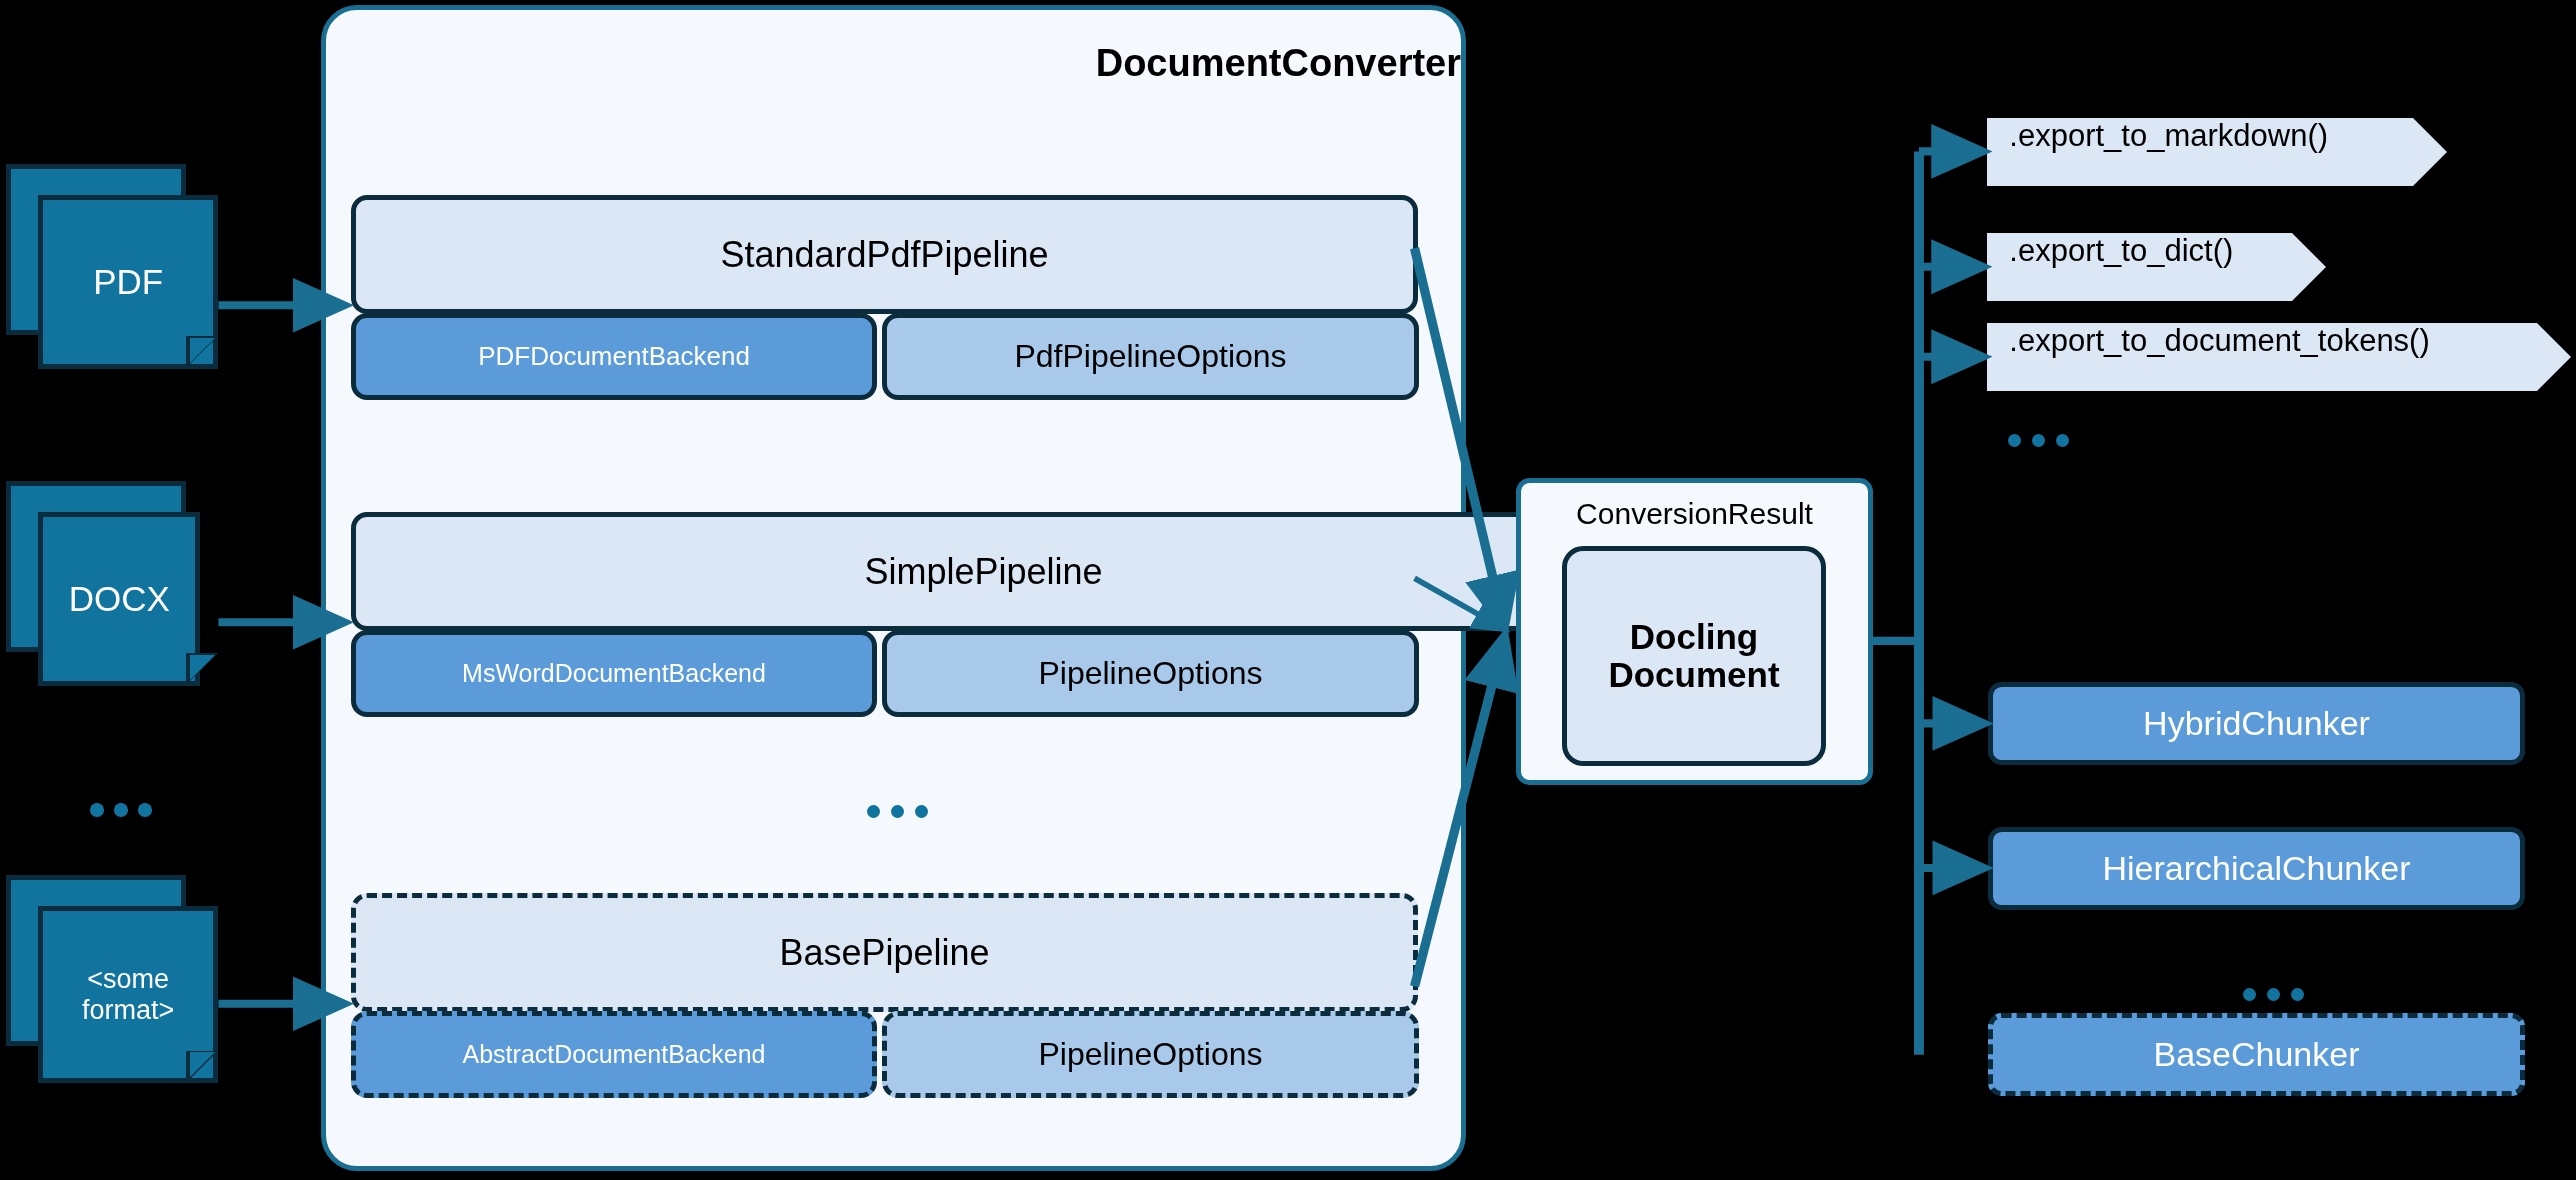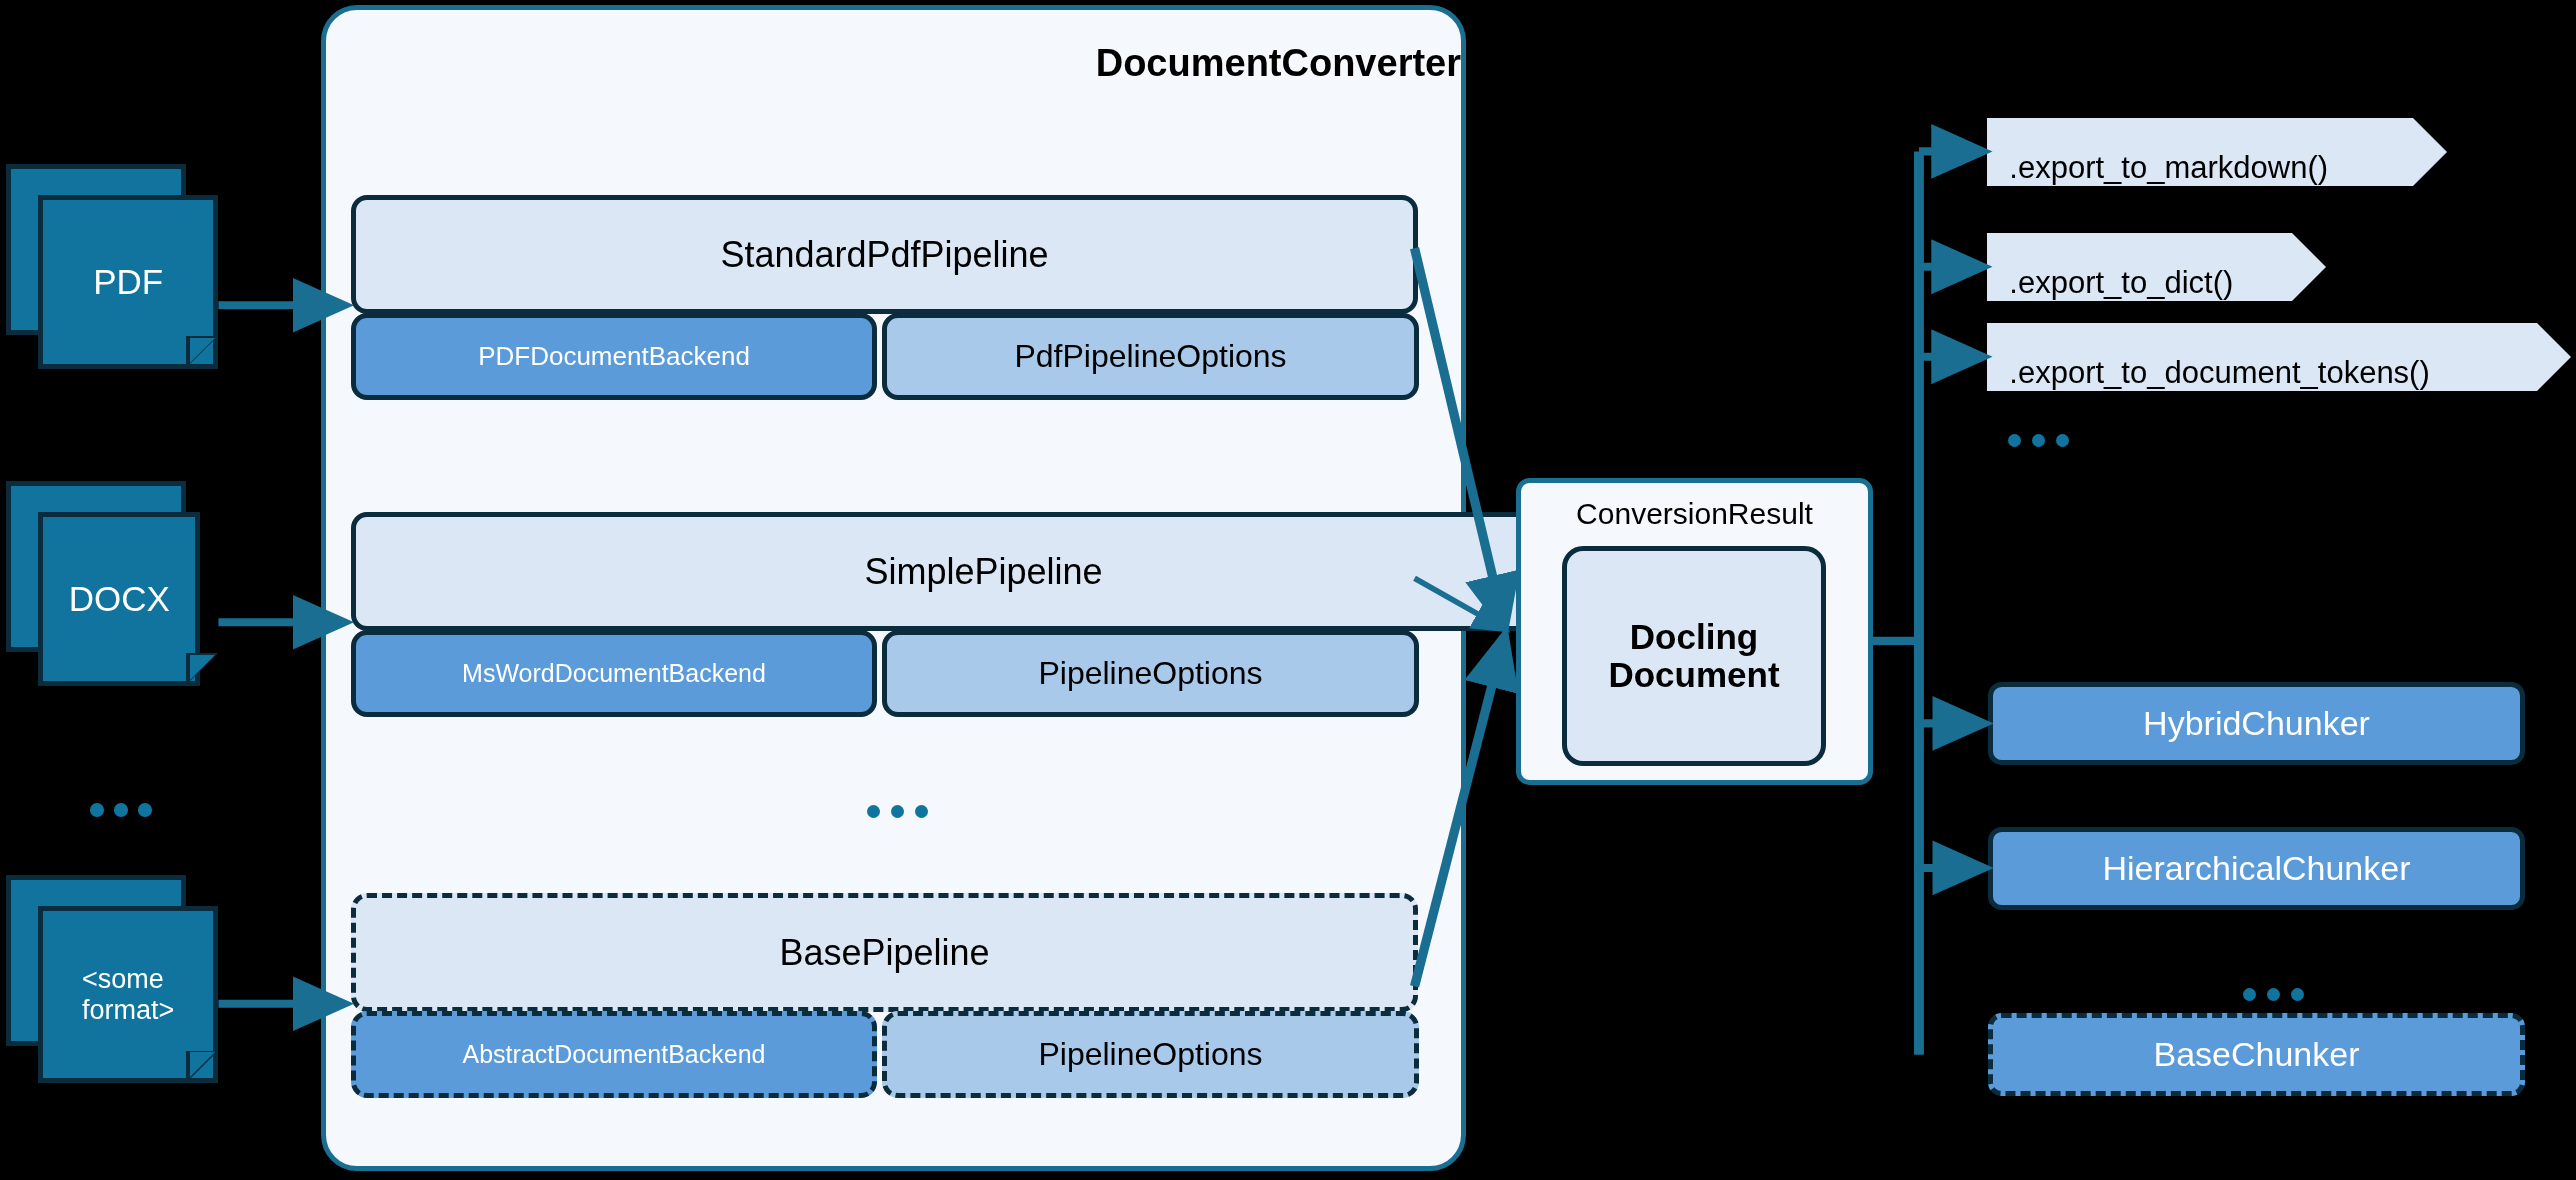--- a/index.html
+++ b/index.html
@@ -6,21 +6,21 @@
   body{width:2576px;height:1180px;position:relative;overflow:hidden;
        font-family:"Liberation Sans","DejaVu Sans",sans-serif;}
   #stage{position:absolute;left:0;top:0;width:2576px;height:1180px;}
 
   
   .docstack{position:absolute;}
   .docstack .back{position:absolute;left:0;top:0;background:#10749E;
       border:5.6px solid #0B2C3D;box-sizing:border-box;}
   .docstack .front{position:absolute;background:#10749E;border:5.6px solid #0B2C3D;
       box-sizing:border-box;display:flex;align-items:center;justify-content:center;
-      color:#fff;line-height:1.12;}
+      text-align:center;color:#fff;line-height:1.12;}
   .docstack .fold{position:absolute;width:0;height:0;}
 
   
   #converter{position:absolute;background:#F5F8FD;border:5.6px solid #1A6E92;
       border-radius:36px;box-sizing:border-box;}
   #converter-title{position:absolute;width:100%;text-align:right;
       font-weight:bold;color:#000;}
 
   
   .pipe-head{position:absolute;background:#DCE7F5;border:5px solid #0B2C3D;
@@ -38,21 +38,21 @@
   #convres{position:absolute;background:#F5F8FD;border:5.6px solid #1A6E92;
       border-radius:13.6px;box-sizing:border-box;}
   #convres-label{position:absolute;width:100%;text-align:center;color:#000;}
   #docling{position:absolute;background:#DCE7F5;border:5px solid #0B2C3D;
       border-radius:21px;box-sizing:border-box;display:flex;align-items:center;
       justify-content:center;text-align:center;font-weight:bold;color:#000;
       line-height:1.1;}
 
   
   .chev{position:absolute;background:#DCE7F5;color:#000;display:flex;
-      align-items:flex-end;box-sizing:border-box;}
+      align-items:flex-start;box-sizing:border-box;}
 
   
   .chunker{position:absolute;background:#5B9BD9;border:5px solid #0B2C3D;
       border-radius:13.6px;box-sizing:border-box;display:flex;align-items:center;
       justify-content:center;color:#fff;}
   .chunker.dashed{border-style:dashed;border-width:5.6px;}
 
   
   .dots{position:absolute;display:flex;align-items:center;}
   .dots i{display:block;border-radius:50%;background:#10749E;}

